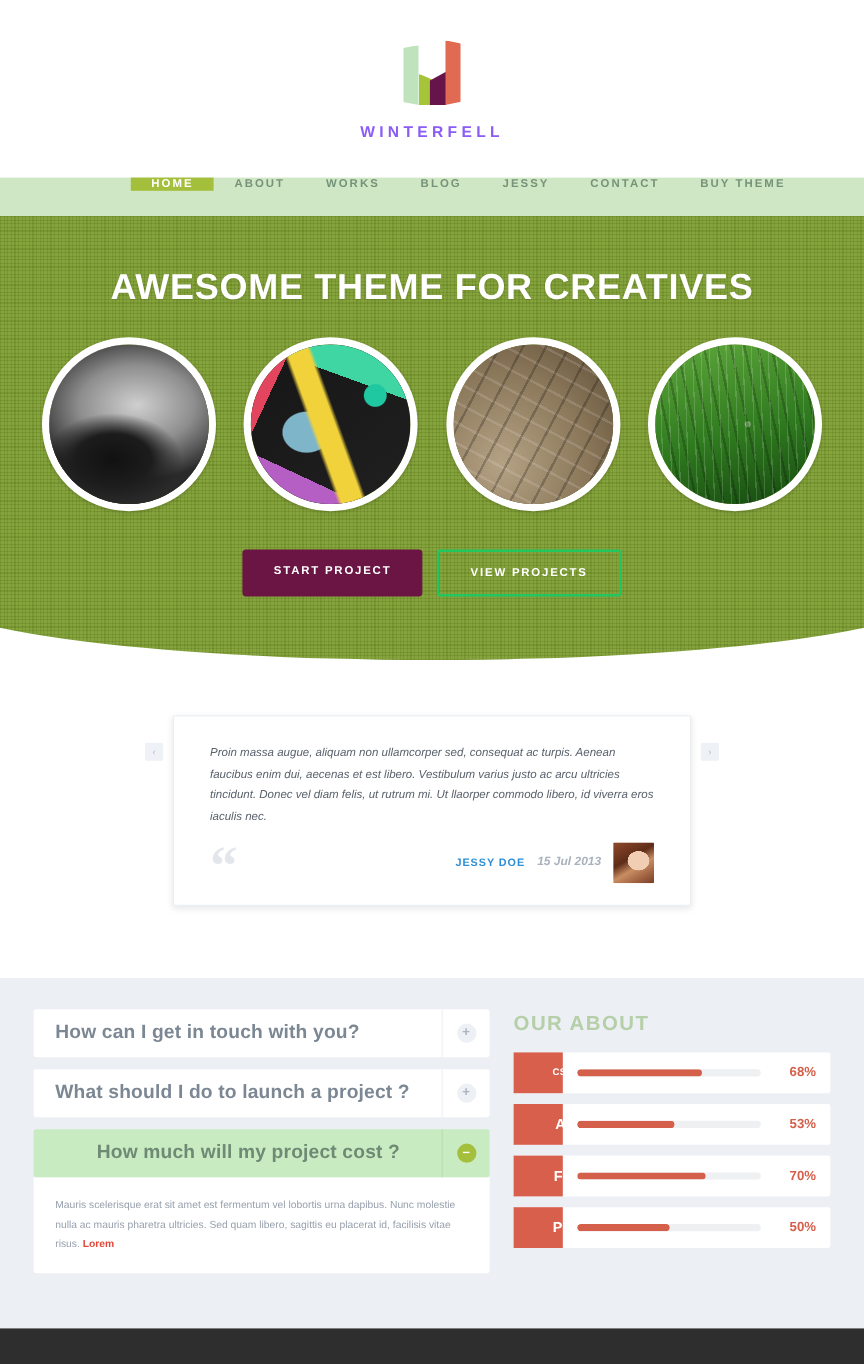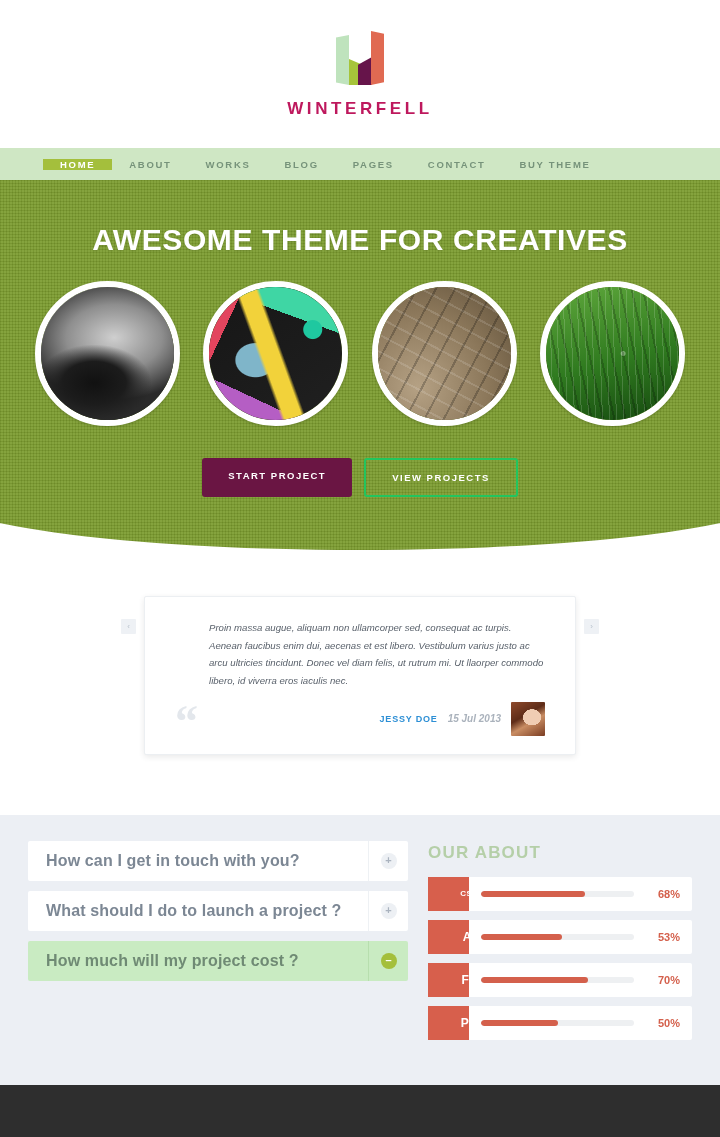--- a/index.html
+++ b/index.html
@@ -45,33 +45,33 @@
     left: 26px; top: 28px; width: 14px; height: 28px;
     background: #66144a;
     clip-path: polygon(0 28%, 100% 0, 100% 100%, 0 100%);
   }
   .lb4 { 
     left: 39px; top: 2px; width: 13px; height: 54px;
     background: #e06a52;
     clip-path: polygon(0 0, 100% 5%, 100% 95%, 0 100%);
   }
   .brand-name {
-    font-size: 17px;
+    font-size: 13px;
     letter-spacing: 3.6px;
     font-weight: bold;
-    color: #be185d;
+    color: #8b5cf6;
   }
 
   
   .nav {
     height: 32px;
     background: #cfe7c4;
     display: flex;
-    align-items: center;
-    padding-left: 43px;
+    align-items: flex-start;
+    padding-left: 109px;
   }
   .nav-item {
     display: flex;
     align-items: center;
     padding: 0 17px;
     font-size: 9.5px;
     font-weight: bold;
     letter-spacing: 1.7px;
     color: #76937a;
     cursor: pointer;
@@ -191,21 +191,20 @@
     border-radius: 2px;
     box-shadow: 0 2px 6px rgba(0,0,0,0.09);
     padding: 22px 30px 18px 30px;
     min-height: 115px;
   }
   .t-text {
     font-size: 9.6px;
     line-height: 1.85;
     font-style: italic;
     color: #59616b;
-    margin-left: 34px;
   }
   .t-arrow {
     position: absolute;
     top: 22px;
     width: 15px;
     height: 15px;
     background: #eef1f5;
     color: #b9c2cd;
     font-size: 8px;
     display: flex;
@@ -266,21 +265,21 @@
   }
   .faq-item.open { background: #c9ebc2; }
   .faq-q {
     flex: 1;
     padding-left: 18px;
     font-size: 16px;
     font-weight: bold;
     color: #7c8794;
     letter-spacing: 0.15px;
   }
-  .faq-item.open .faq-q { color: #6f8a74; }
+  .faq-item.open .faq-q { color: #6f8a74; text-align: center; }
   .faq-toggle {
     width: 40px;
     display: flex;
     align-items: center;
     justify-content: center;
     border-left: 1px solid #eef1f4;
     height: 100%;
   }
   .faq-item.open .faq-toggle { border-left: 1px solid #b7deae; }
   .toggle-circle {
@@ -375,21 +374,21 @@
       <span class="bar lb4"></span>
     </div>
     <div class="brand-name">WINTERFELL</div>
   </div>
 
   <div class="nav">
     <div class="nav-item active">HOME</div>
     <div class="nav-item">ABOUT</div>
     <div class="nav-item">WORKS</div>
     <div class="nav-item">BLOG</div>
-    <div class="nav-item">PAGES</div>
+    <div class="nav-item">JESSY</div>
     <div class="nav-item">CONTACT</div>
     <div class="nav-item">BUY THEME</div>
   </div>
 
   <div class="hero">
     <div class="hero-bg"></div>
     <div class="hero-inner">
       <div class="hero-title">AWESOME THEME FOR CREATIVES</div>
       <div class="circles">
         <div class="circle">
@@ -445,20 +444,23 @@
         </div>
       </div>
 
       <div class="faq-item open">
         <div class="faq-q">How much will my project cost ?</div>
         <div class="faq-toggle">
           <span class="toggle-circle">–</span>
         </div>
       </div>
 
+      <div class="faq-body">
+        <span>Mauris scelerisque erat sit amet est fermentum vel lobortis urna dapibus. Nunc molestie nulla ac mauris pharetra ultricies. Sed quam libero, sagittis eu placerat id, facilisis vitae risus. </span><span class="lorem">Lorem</span>
+      </div>
     </div>
 
     <div class="skills-col">
       <div class="skills-title">OUR ABOUT</div>
 
       <div class="skill-row">
         <div class="skill-badge">CSS</div>
         <div class="skill-track">
           <div class="skill-fill" style="width: 68%;"></div>
         </div>

